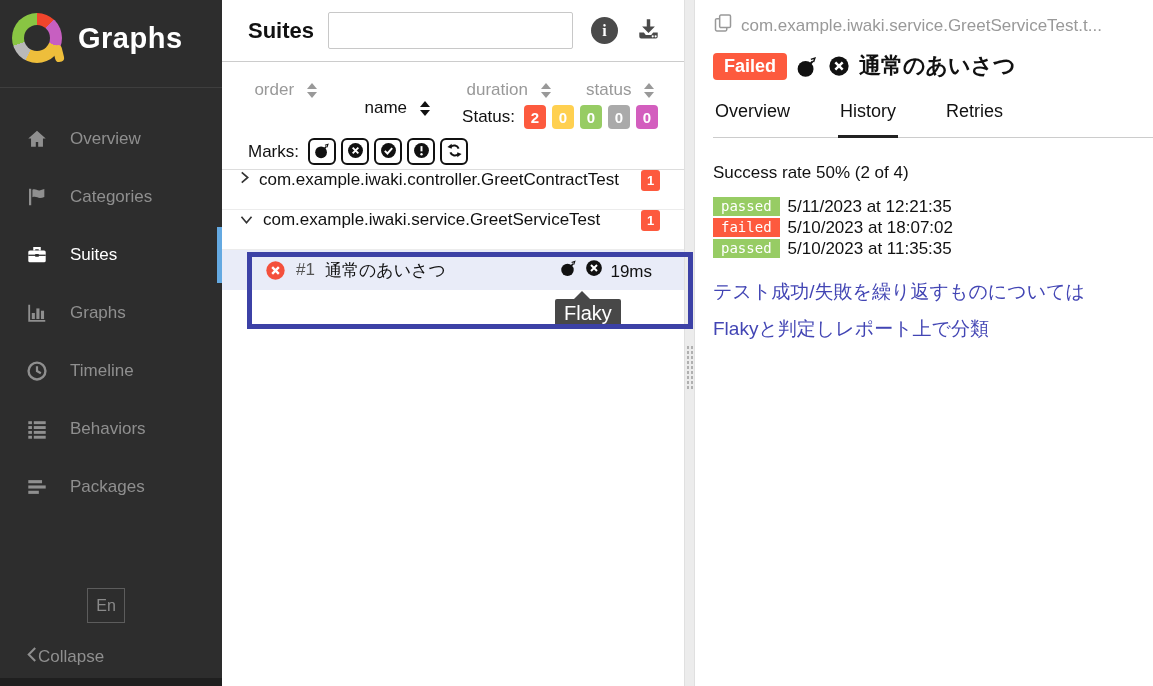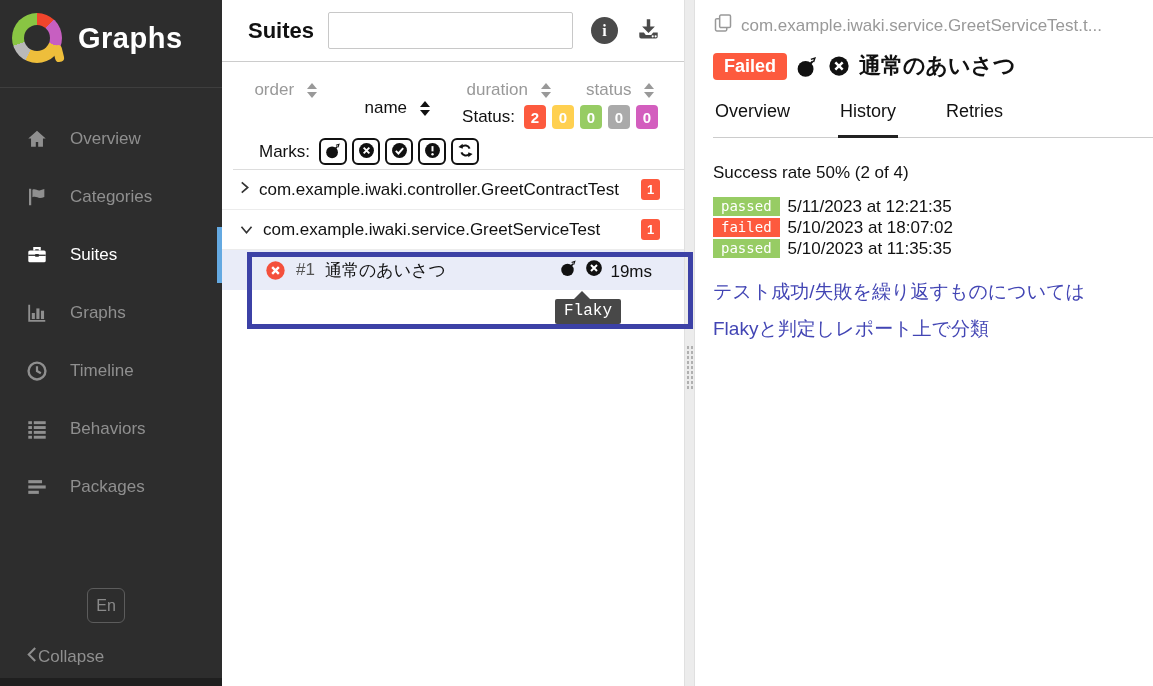--- a/index.html
+++ b/index.html
@@ -20,21 +20,21 @@
   .brand { color:#fff; font-size:29px; font-weight:bold; letter-spacing:.5px; }
   .side-sep { border-top:1px solid #3e3e3e; margin-top:11px; }
   .nav { padding-top:22px; }
   .nav-item { position:relative; height:58px; display:flex; align-items:center; gap:21px;
       padding-left:25px; font-size:17px; color:#8f8f8f; cursor:pointer; }
   .nav-item .nicon { width:24px; display:flex; justify-content:center; color:#8f8f8f; }
   .nav-item.active { color:#fff; }
   .nav-item.active .nicon { color:#fff; }
   .nav-item.active::after { content:""; position:absolute; right:0; top:1px; bottom:1px; width:5px; background:#64a9e1; }
   .lang-btn { position:absolute; left:87px; bottom:63px; width:38px; height:35px; border:1px solid #5c5c5c;
-      border-radius:6px; background:transparent; color:#8a8a8a; font-size:16px;
+      border-radius:0; background:transparent; color:#8a8a8a; font-size:16px;
       display:flex; align-items:center; justify-content:center; cursor:pointer; font-family:inherit; }
   .collapse-row { position:absolute; left:25px; bottom:18px; display:flex; align-items:center; 
       font-size:17px; color:#8f8f8f; cursor:pointer; }
   .bottom-strip { position:absolute; left:0; right:0; bottom:0; height:8px; background:#1f1f1f; }
 
   
   .mid { position:relative; width:462px; flex:0 0 462px; background:#fff; }
   .mid-header { display:flex; align-items:center; gap:14px; height:62px; padding:0 22px 0 26px;
       border-bottom:1px solid #ccc; }
   .mid-title { font-size:22px; font-weight:bold; color:#111; }
@@ -55,43 +55,43 @@
   .sort-col.active .up { border-bottom-color:#111; }
   .sort-col.active .down { border-top-color:#111; }
 
   .status-row { display:flex; align-items:center; justify-content:flex-end; gap:6px; height:34px; padding-right:26px; }
   .status-label { font-size:17px; color:#111; margin-right:3px; }
   .sbadge { min-width:22px; height:24px; padding:0 5px; border-radius:4px; color:#fff; font-weight:bold;
       font-size:15px; display:flex; align-items:center; justify-content:center; cursor:pointer; }
   .b-failed { background:#fd5a3e; } .b-broken { background:#ffd050; } .b-passed { background:#97cc64; }
   .b-skipped { background:#aaaaaa; } .b-unknown { background:#d35ebe; }
 
-  .marks-row { display:flex; align-items:center; gap:5px; height:36px; padding-left:26px; border-bottom:1px solid #ddd;margin-left:11px; }
+  .marks-row { display:flex; align-items:center; gap:5px; height:36px; padding-left:26px; border-bottom:1px solid #ddd; }
   .marks-label { font-size:17px; color:#111; margin-right:4px; }
   .mark-btn { width:28px; height:27px; border:2px solid #111; border-radius:6px; background:#fff;
       display:flex; align-items:center; justify-content:center; cursor:pointer; color:#111; padding:0; }
 
-  .tree-row { display:flex; align-items:center; gap:9px; height:40px; padding:0 24px 0 17px;
+  .tree-row { display:flex; align-items:flex-start; gap:9px; height:40px; padding:0 24px 0 17px;
       border-bottom:1px solid #ececec; font-size:17px; color:#111; cursor:pointer; }
   .tree-name { flex:1; white-space:nowrap; overflow:hidden; }
   .cnt-badge { background:#fd5a3e; color:#fff; border-radius:3px; min-width:19px; height:21px; font-size:13px;
       font-weight:bold; display:flex; align-items:center; justify-content:center; padding:0 4px; }
 
   .leaf-row { display:flex; align-items:center; gap:10px; height:40px; padding:0 32px 0 43px;
       background:#e9ecf8; font-size:17px; color:#111; cursor:pointer; }
   .leaf-order { color:#555; }
   .leaf-name { flex:1; }
   .leaf-right { display:flex; align-items:flex-end; gap:7px; color:#111; }
   .leaf-dur { font-size:17px; }
   .fail-ico { color:#f4503c; display:flex; }
 
   .flaky-tip { position:absolute; left:333px; top:291px; z-index:4; pointer-events:none; }
   .flaky-tip .arrow { width:0; height:0; margin-left:19px; border-left:8px solid transparent;
       border-right:8px solid transparent; border-bottom:8px solid #484848; }
-  .flaky-tip .box { background:#484848; color:#fff; font-size:16px; padding:3px 9px 4px; border-radius:2px;font-family:Liberation Mono, monospace; }
+  .flaky-tip .box { background:#484848; color:#fff; font-size:20px; padding:3px 9px 4px; border-radius:2px; }
 
   .anno-rect { position:absolute; left:25px; top:252px; width:446px; height:77px;
       border:5px solid #3c41a6; z-index:6; pointer-events:none; }
 
   
   .divider { position:relative; width:11px; flex:0 0 11px; background:#ececec; border-left:1px solid #e0e0e0;
       border-right:1px solid #e0e0e0; cursor:col-resize; }
   .divider .grip { position:absolute; left:1px; top:345px; width:8px; height:46px;
       background-image:radial-gradient(#b0b0b0 1px, transparent 1.2px); background-size:4px 5px; }
 

